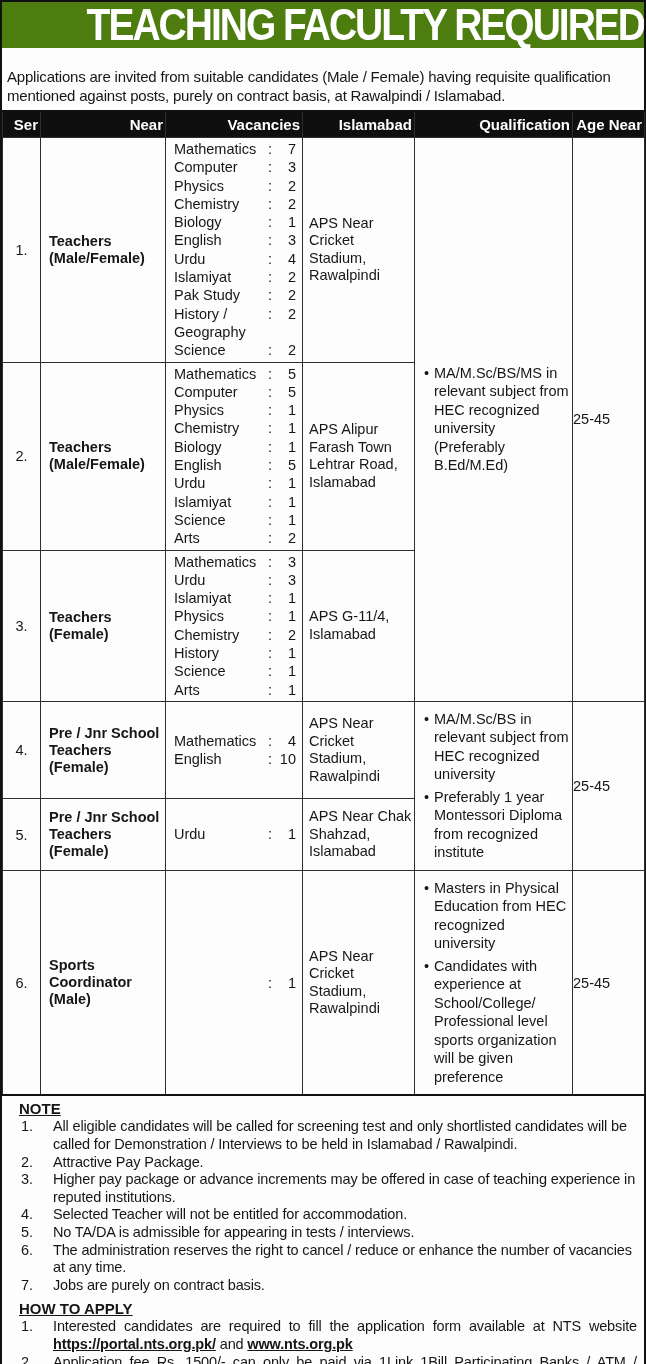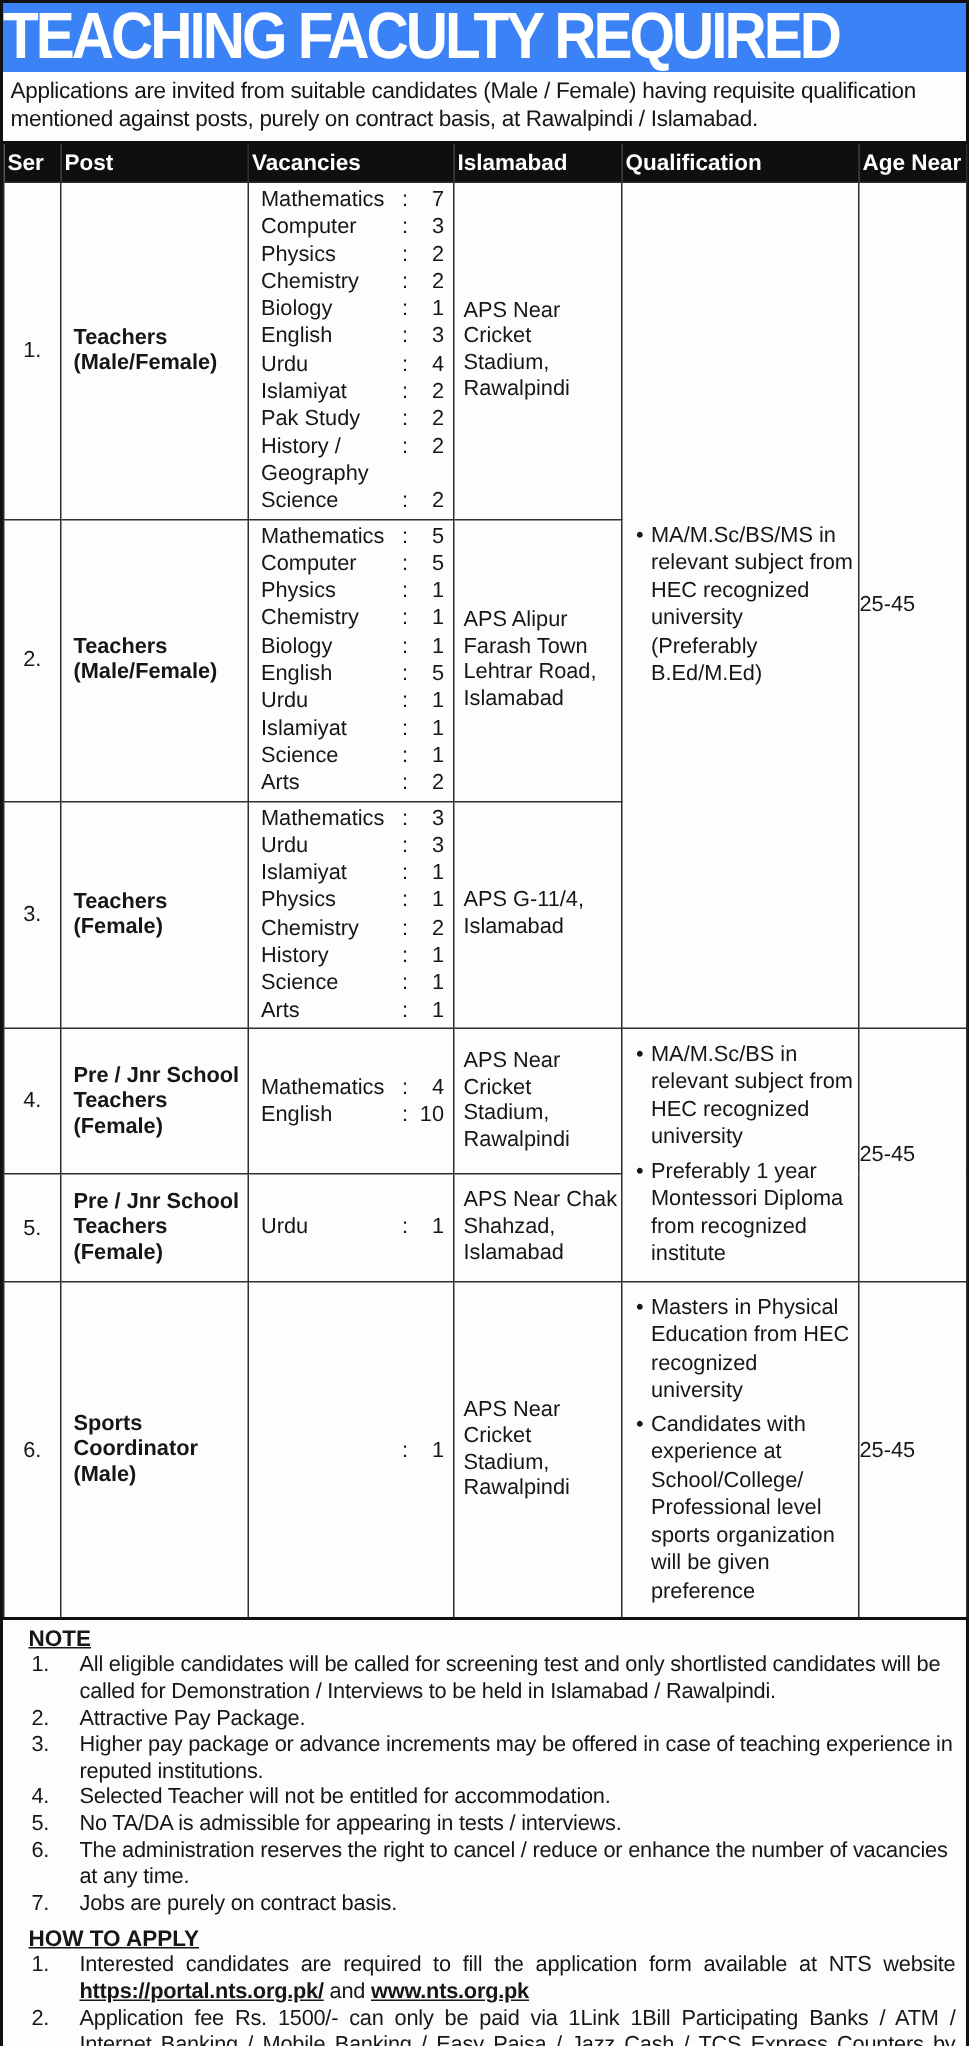--- a/index.html
+++ b/index.html
@@ -10,62 +10,63 @@
     color: #161616;
     -webkit-font-smoothing: antialiased;
   }
   .ad-frame {
     width: 646px;
     border: 2px solid #111;
     background: #fdfdfd;
   }
   
   .title-bar {
-    background: #3b82f6;
+    background: #4d7c0f;
     height: 46px;
     display: flex;
     align-items: center;
-    justify-content: flex-start;
+    justify-content: flex-end;
     overflow: hidden;
   }
   .title-bar h1 {
     color: #fff;
     font-size: 39px;
     font-weight: bold;
     letter-spacing: -2px;
     white-space: nowrap;
     transform: scaleY(1.12);
   }
   
   .intro {
     padding: 4px 5px 5px 5px;
     font-size: 15px;
     line-height: 18.5px;
     letter-spacing: -0.2px;
+    margin-top: 16px;
   }
   
   table.vacancy-table {
     width: 100%;
     border-collapse: collapse;
     table-layout: fixed;
     border-top: 2px solid #111;
     border-bottom: 2px solid #111;
   }
   .vacancy-table th, .vacancy-table td {
     border: 1px solid #2e2e2e;
     vertical-align: middle;
     font-size: 14.5px;
   }
   .vacancy-table thead th {
     background: #0f0f0f;
     color: #fff;
     font-weight: bold;
     font-size: 15px;
     padding: 4px 2px;
-    text-align: left;
+    text-align: right;
   }
   tr.r1 { height: 203px; }
   tr.r2 { height: 166px; }
   tr.r3 { height: 123px; }
   tr.r4 { height: 88px; }
   tr.r5 { height: 65px; }
   tr.r6 { height: 170px; }
   td.ser-cell { text-align: center; padding: 2px; }
   td.post-cell { font-weight: bold; padding: 2px 0 2px 8px; line-height: 17px; }
   td.vac-cell { padding: 2px 6px 2px 8px; vertical-align: middle; }
@@ -109,21 +110,21 @@
       <col style="width:38px">
         <col style="width:125px">
         <col style="width:137px">
       <col style="width:112px">
         <col style="width:158px">
         <col style="width:72px">
     </colgroup>
     <thead>
       <tr>
         <th>Ser</th>
-        <th>Post</th>
+        <th>Near</th>
         <th>Vacancies</th>
         <th>Islamabad</th>
         <th>Qualification</th>
         <th>Age Near</th>
       </tr>
     </thead>
     <tbody>
       <tr class="r1">
         <td class="ser-cell">1.</td>
         <td class="post-cell">Teachers (Male/Female)</td>

